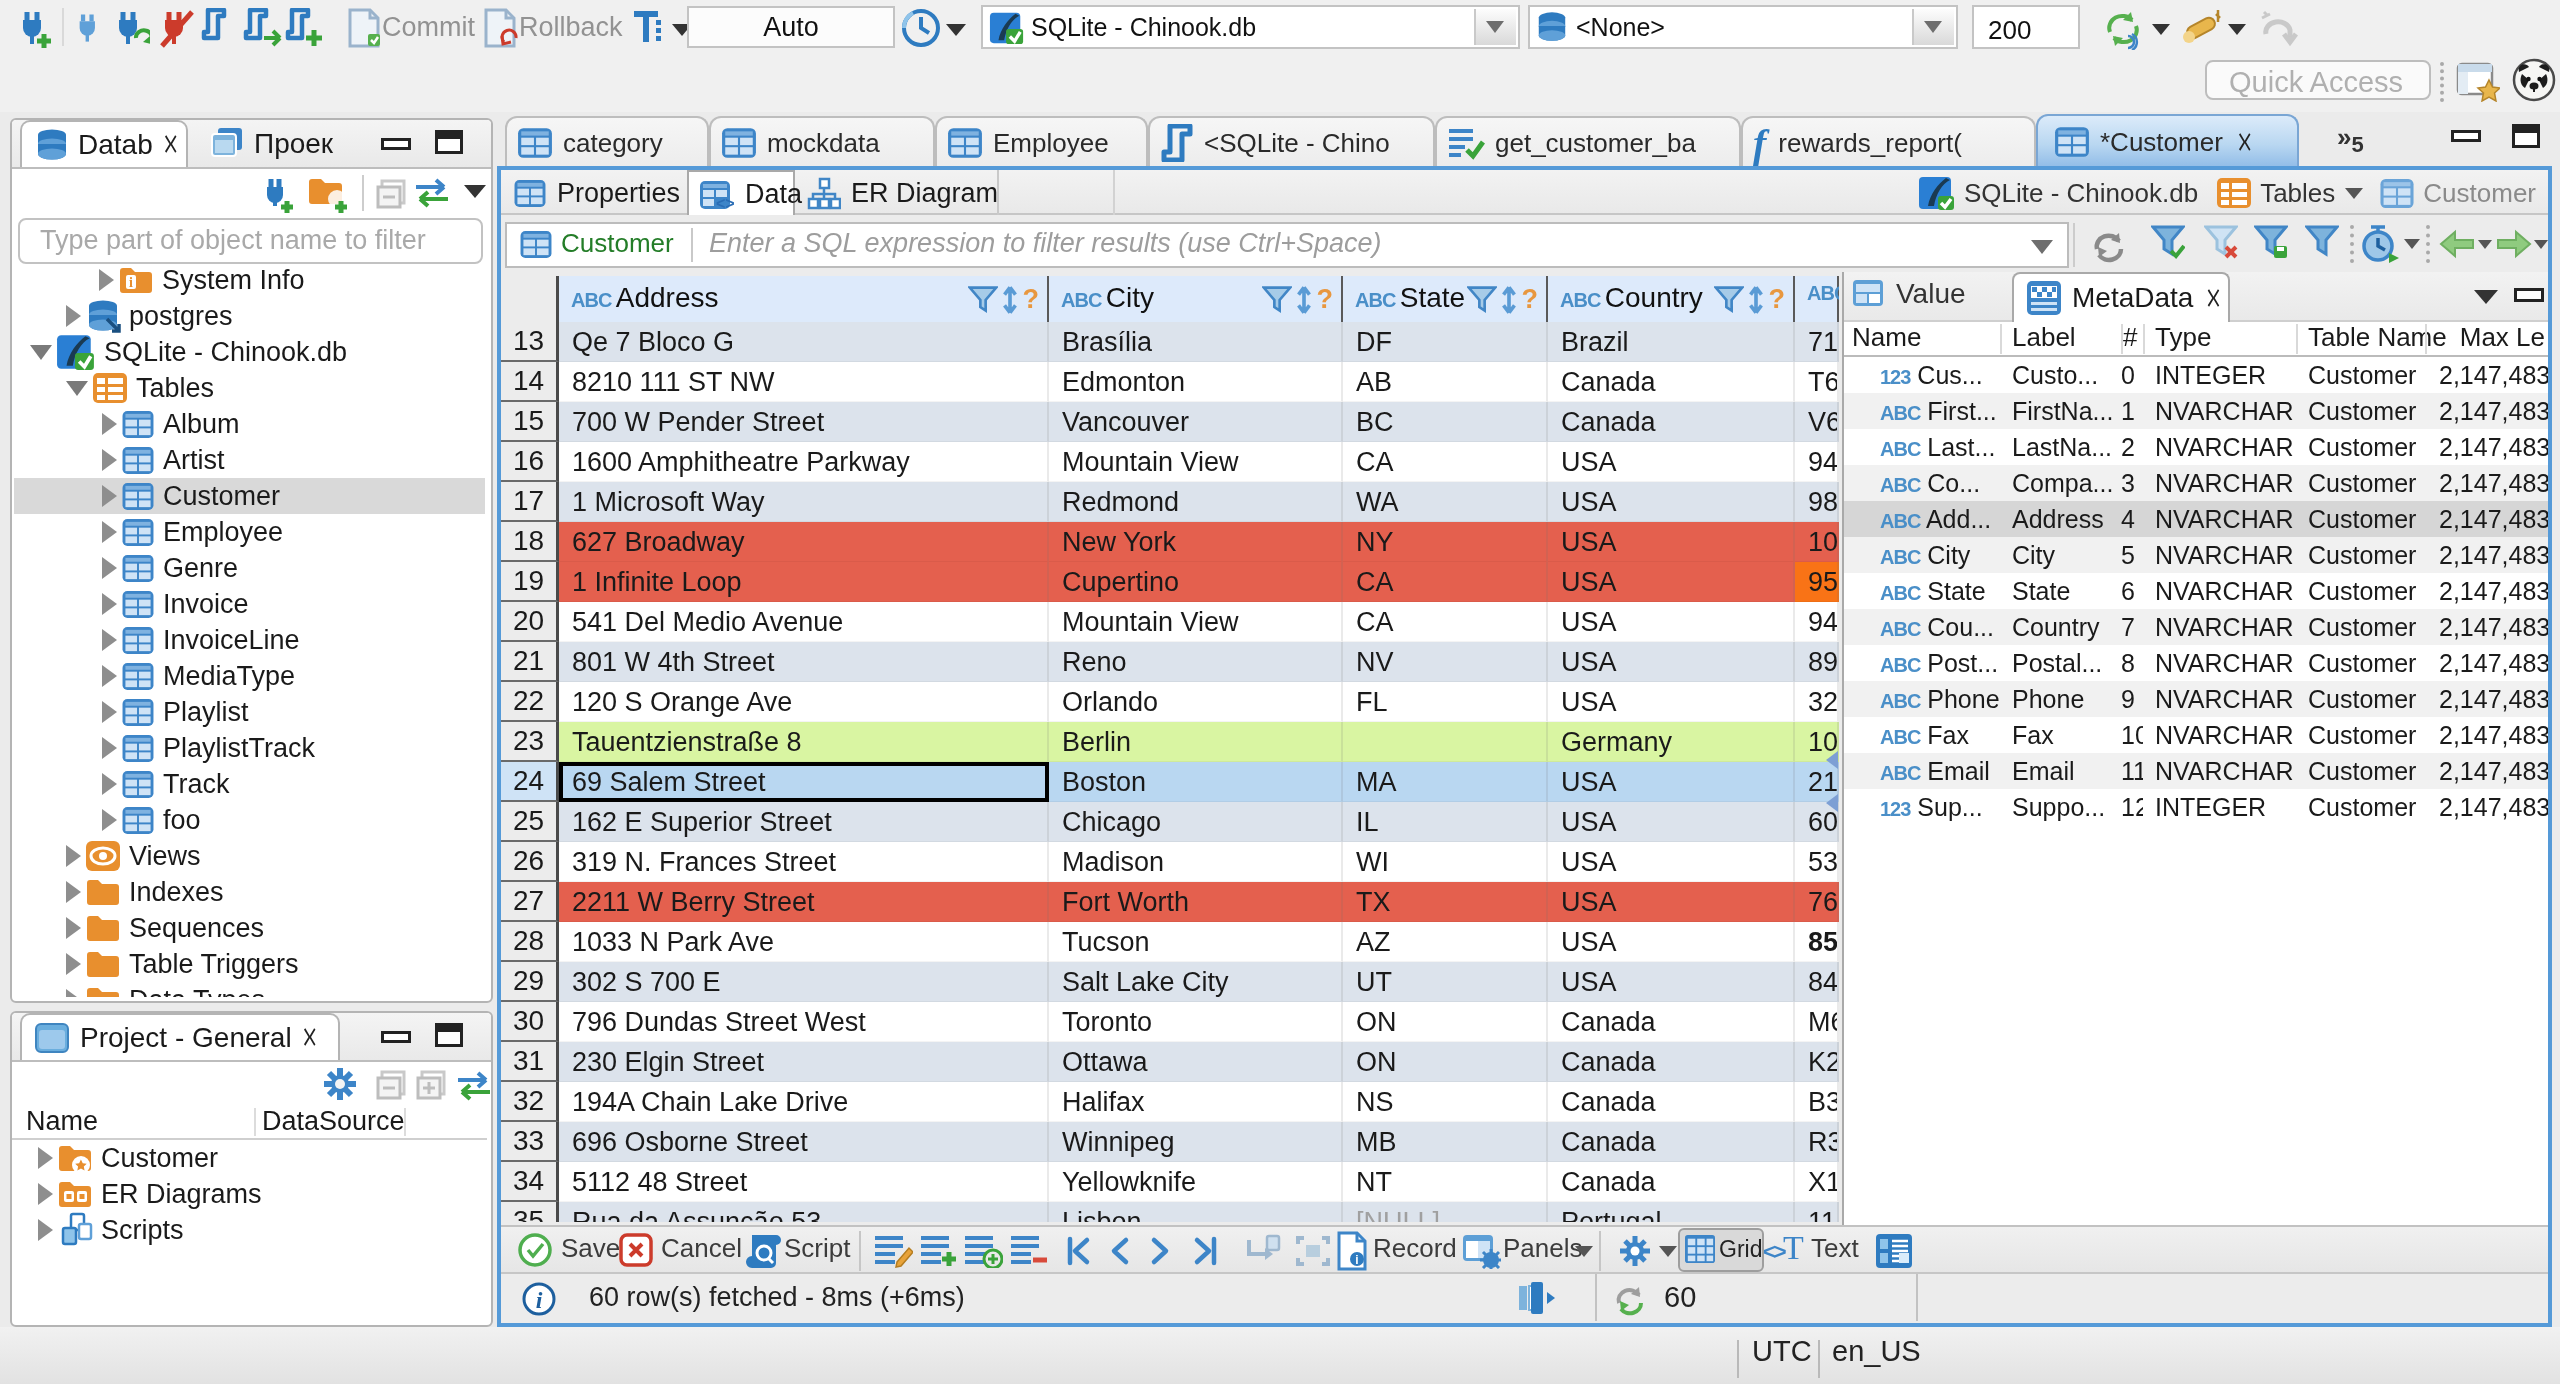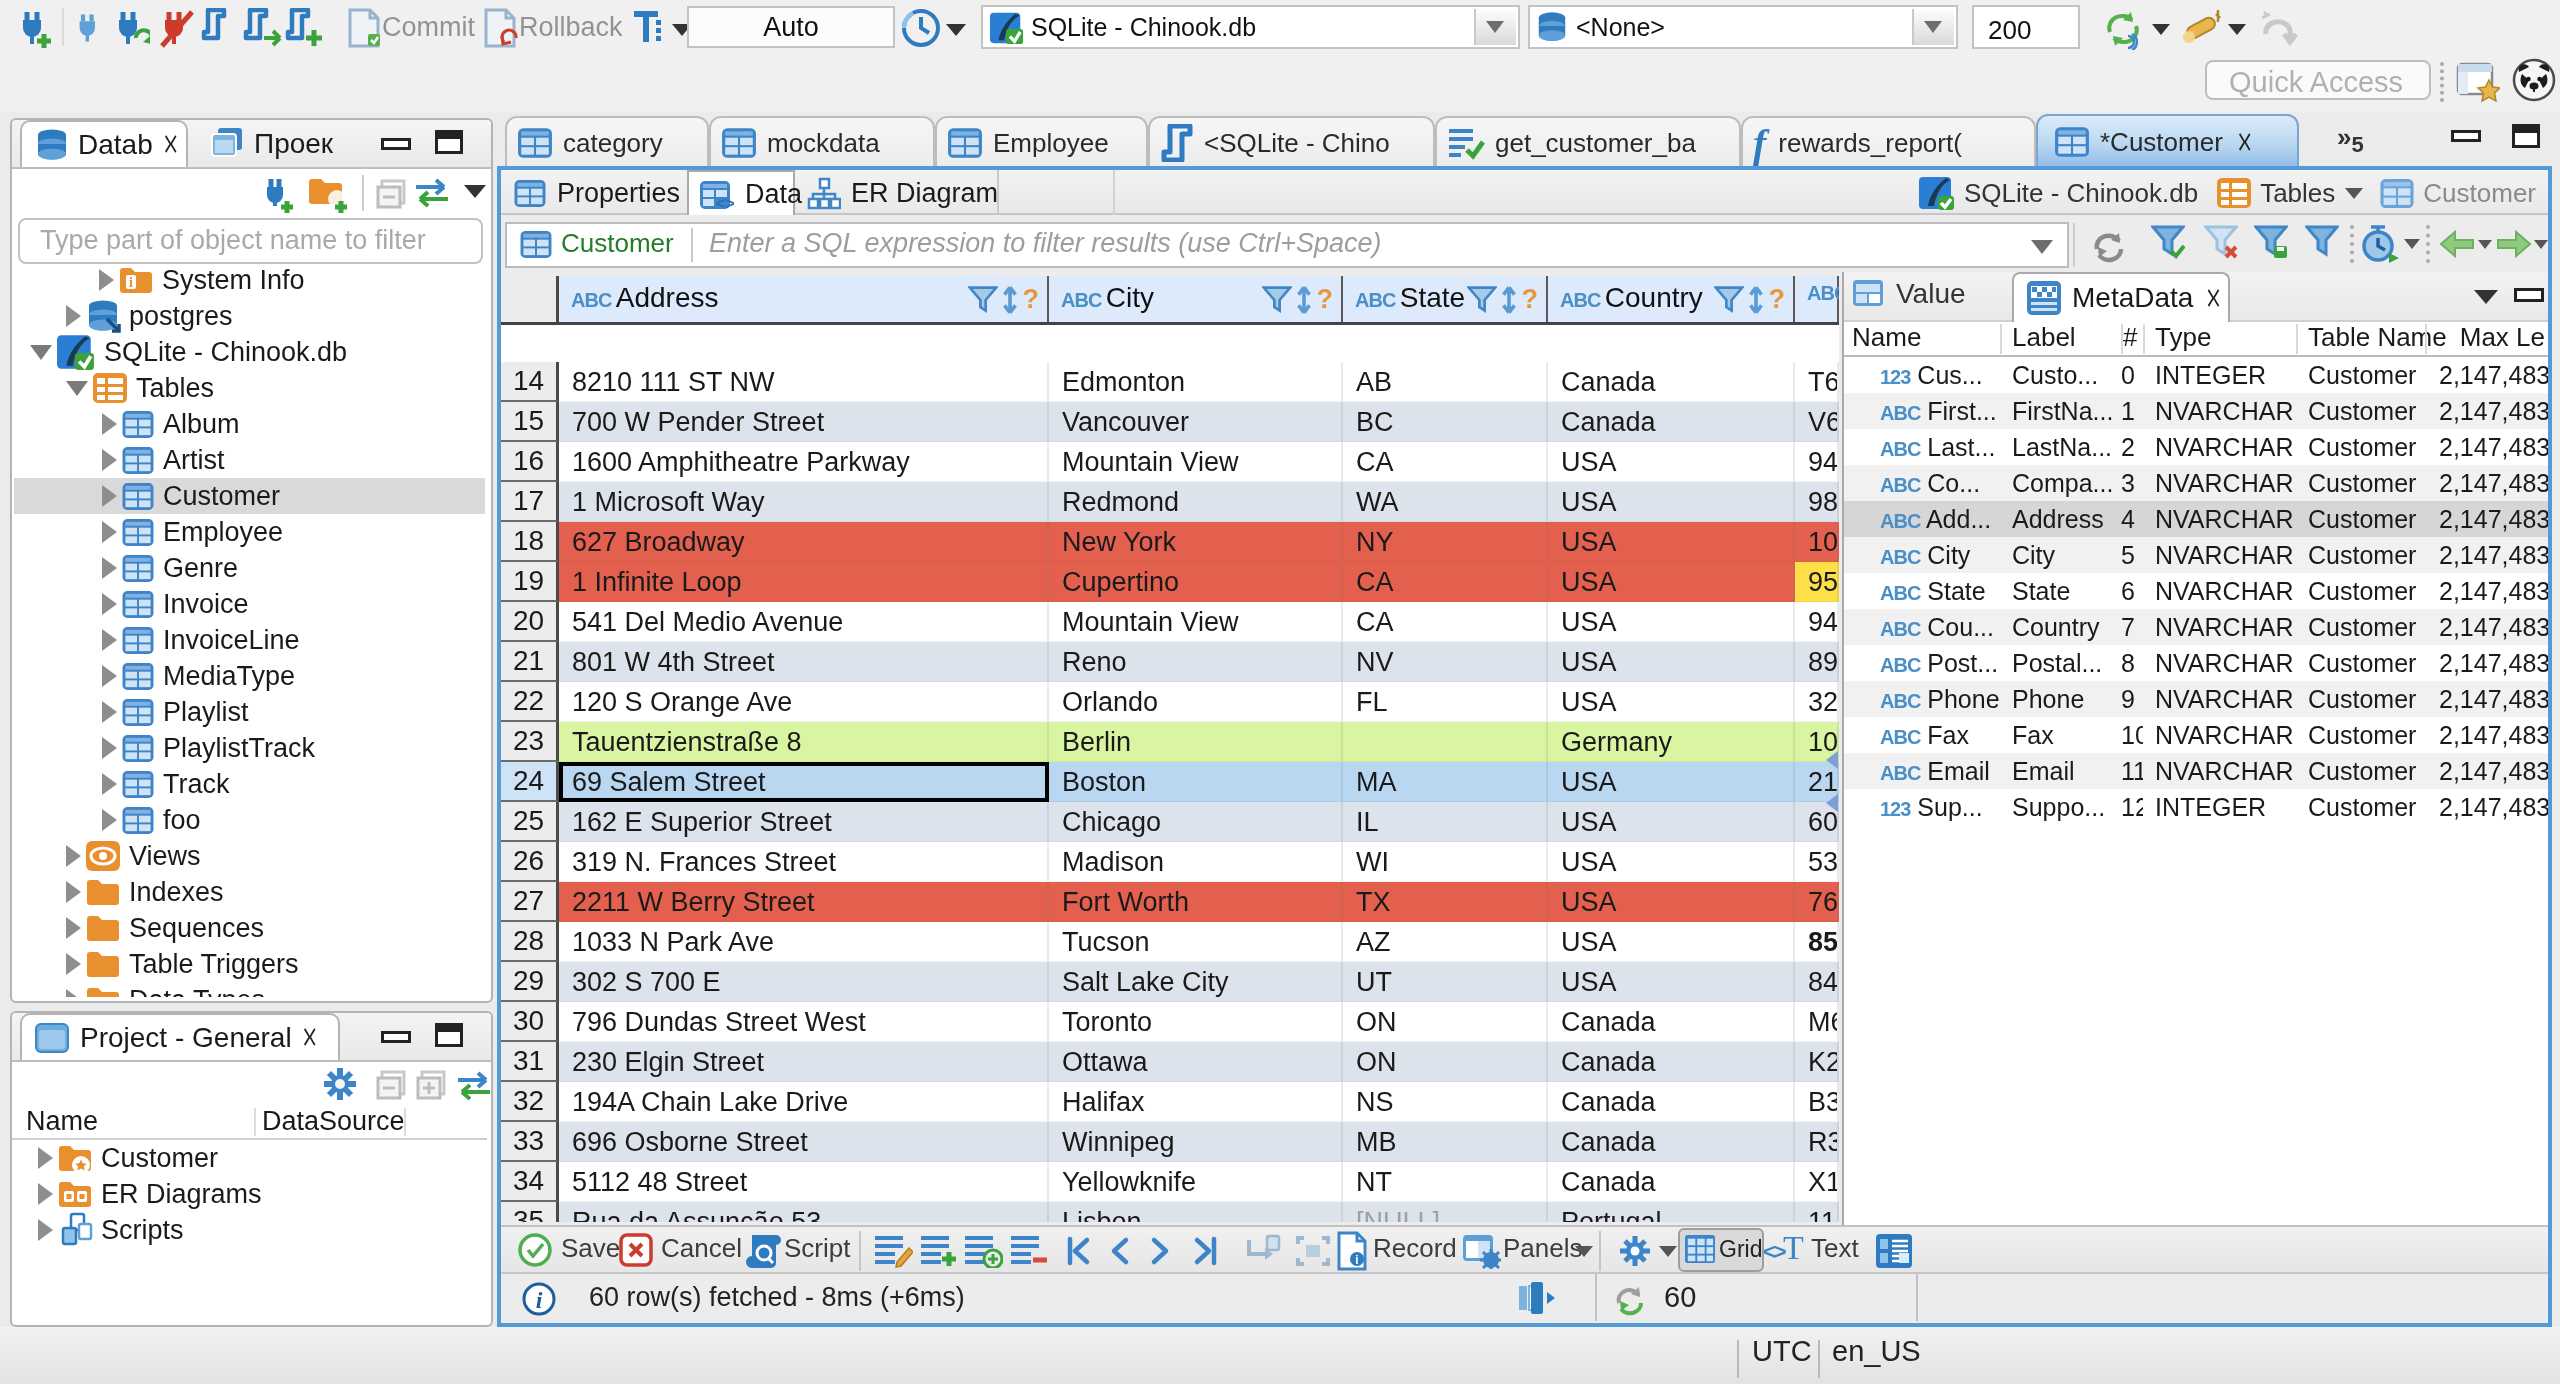--- a/index.html
+++ b/index.html
@@ -785,20 +785,28 @@
               <svg width="30" height="30" viewBox="0 0 34 32">
                 <path d="M2 2 L32 2 L20 16 L20 28 L14 24 L14 16 Z" fill="#a6cbe8" stroke="#4186c6" stroke-width="3"></path>
               </svg>
               <svg width="20" height="30" viewBox="0 0 22 32" style="margin-left:2px;">
                 <path d="M11 2 L11 30 M11 2 L5 10 M11 2 L17 10 M11 30 L5 22 M11 30 L17 22" stroke="#5a9bd5" stroke-width="4" fill="none"></path>
               </svg>
               <span style="color:#e8973f;font-weight:bold;font-size:27px;margin-left:3px;">?</span>
             </span></div>
 <div class="hcell" style="left:1294px;width:44px;padding:6px 0 0 12px;"><span class="abctag">ABC</span></div>
     </div>
+<div class="grow" style="top:46px;">
+<div class="rnum" style="background:#ececec;">13</div>
+<div class="gcell" style="left:58px;width:490px;background:#dce3ec;">Qe 7 Bloco G</div>
+<div class="gcell" style="left:548px;width:294px;background:#dce3ec;">Brasília</div>
+<div class="gcell" style="left:842px;width:205px;background:#dce3ec;">DF</div>
+<div class="gcell" style="left:1047px;width:247px;background:#dce3ec;">Brazil</div>
+<div class="gcell" style="left:1294px;width:44px;background:#dce3ec;">71</div>
+</div>
 <div class="grow" style="top:86px;">
 <div class="rnum" style="background:#ececec;">14</div>
 <div class="gcell" style="left:58px;width:490px;background:#ffffff;">8210 111 ST NW</div>
 <div class="gcell" style="left:548px;width:294px;background:#ffffff;">Edmonton</div>
 <div class="gcell" style="left:842px;width:205px;background:#ffffff;">AB</div>
 <div class="gcell" style="left:1047px;width:247px;background:#ffffff;">Canada</div>
 <div class="gcell" style="left:1294px;width:44px;background:#ffffff;">T6</div>
 </div>
 <div class="grow" style="top:126px;">
 <div class="rnum" style="background:#ececec;">15</div>
@@ -831,21 +839,21 @@
 <div class="gcell" style="left:842px;width:205px;background:#e4604e;">NY</div>
 <div class="gcell" style="left:1047px;width:247px;background:#e4604e;">USA</div>
 <div class="gcell" style="left:1294px;width:44px;background:#e4604e;">10</div>
 </div>
 <div class="grow" style="top:286px;">
 <div class="rnum" style="background:#ececec;">19</div>
 <div class="gcell" style="left:58px;width:490px;background:#e4604e;">1 Infinite Loop</div>
 <div class="gcell" style="left:548px;width:294px;background:#e4604e;">Cupertino</div>
 <div class="gcell" style="left:842px;width:205px;background:#e4604e;">CA</div>
 <div class="gcell" style="left:1047px;width:247px;background:#e4604e;">USA</div>
-<div class="gcell" style="left:1294px;width:44px;background:#fde047;">95</div>
+<div class="gcell" style="left:1294px;width:44px;background:#f97316;">95</div>
 </div>
 <div class="grow" style="top:326px;">
 <div class="rnum" style="background:#ececec;">20</div>
 <div class="gcell" style="left:58px;width:490px;background:#ffffff;">541 Del Medio Avenue</div>
 <div class="gcell" style="left:548px;width:294px;background:#ffffff;">Mountain View</div>
 <div class="gcell" style="left:842px;width:205px;background:#ffffff;">CA</div>
 <div class="gcell" style="left:1047px;width:247px;background:#ffffff;">USA</div>
 <div class="gcell" style="left:1294px;width:44px;background:#ffffff;">94</div>
 </div>
 <div class="grow" style="top:366px;">

